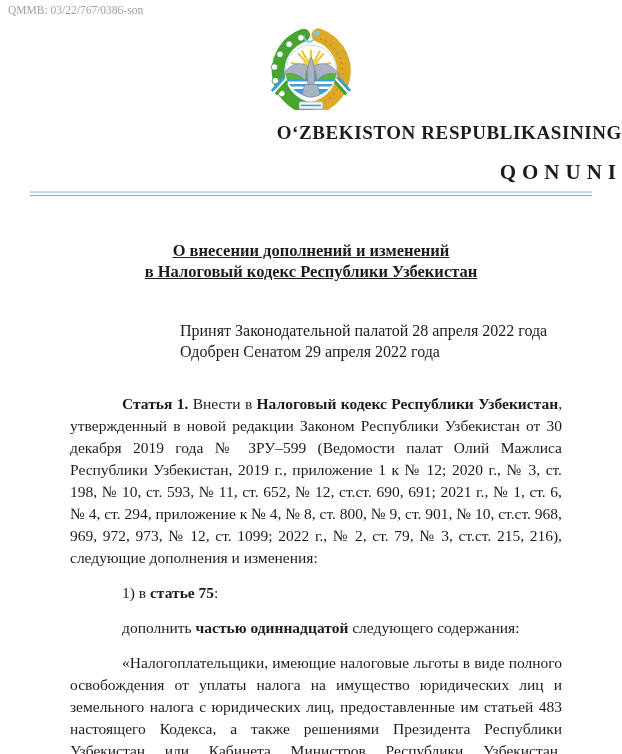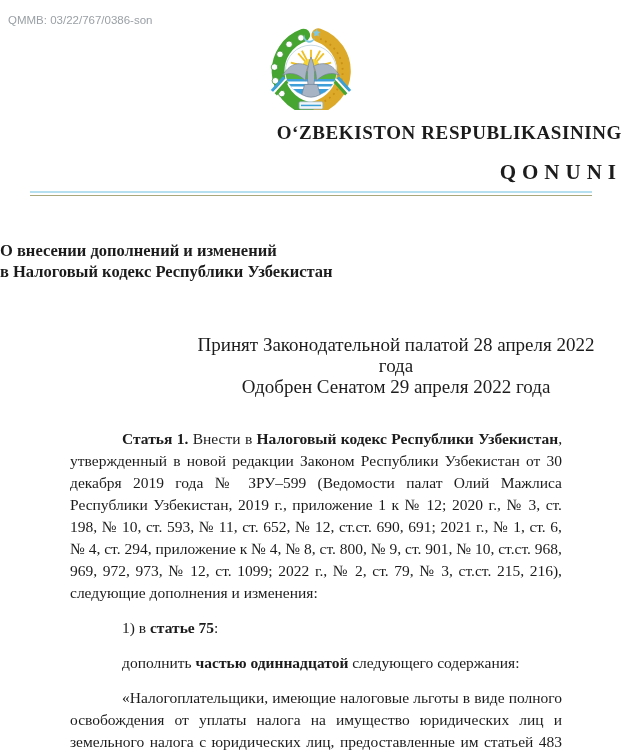--- a/index.html
+++ b/index.html
@@ -8,23 +8,23 @@
     width: 622px;
     height: 754px;
     background: #ffffff;
     overflow: hidden;
     font-family: "Liberation Serif", serif;
     color: #1c1c1c;
   }
   
   .meta {
     position: absolute;
-    top: 13px;
+    top: 3px;
     left: 8px;
-    font-family: Liberation Sans, sans-serif;
+    font-family: Liberation Serif, serif;
     font-size: 11.5px;
     line-height: 15px;
     color: var(--meta-text, #9aa0a5);
   }
   
   .header { text-align: right; padding-top: 26px; }
   .emblem { display: block; margin: 0 auto; }
   .header-line1 {
     margin: 12px 0 0 0;
     font-size: 19px;
@@ -43,31 +43,31 @@
     background: linear-gradient(
       to bottom,
       var(--divider-top, #b6e0ef) 0px, var(--divider-top, #b6e0ef) 2px,
       #ffffff 2px, #ffffff 3.5px,
       var(--divider-bottom, #a9a87c) 3.5px, var(--divider-bottom, #a9a87c) 5px
     );
   }
   
   .doc-title {
     margin-top: 44px;
-    text-align: left;
+    text-align: center;
     font-weight: bold;
     font-size: 16.5px;
     line-height: 21px;
+    text-decoration: underline;
   }
   
   .adoption {
-    margin: 52px 10px 0 180px;
-    font-size: 19px;
+    margin: 38px 10px 0 180px;
+    font-size: 16px;
     line-height: 21px;
-    text-align: center;
   }
   
   .doc-body {
     margin: 31px 47px 0 57px;
     font-size: 15.5px;
     line-height: 22px;
   }
   .doc-body p.para {
     margin: 13px;
     text-align: justify;

